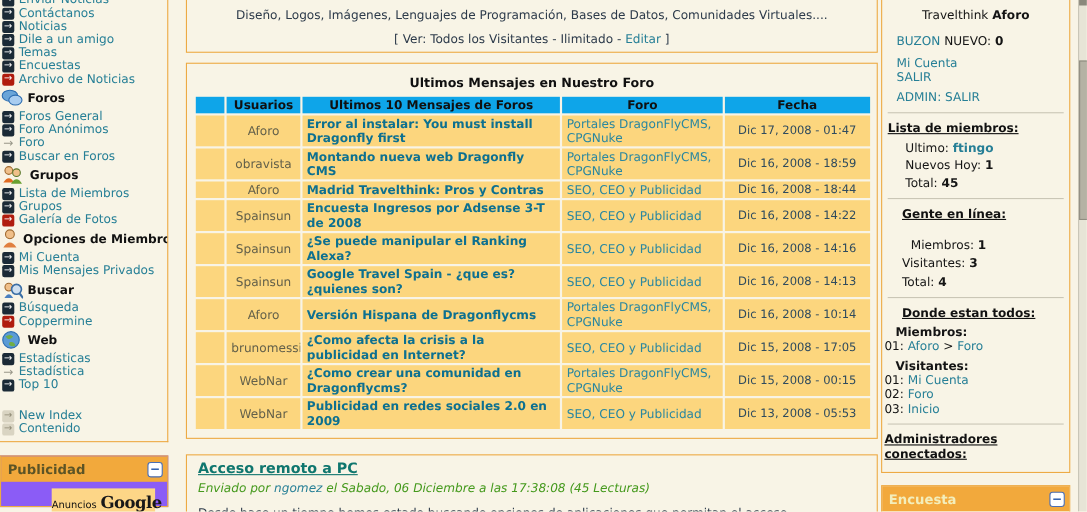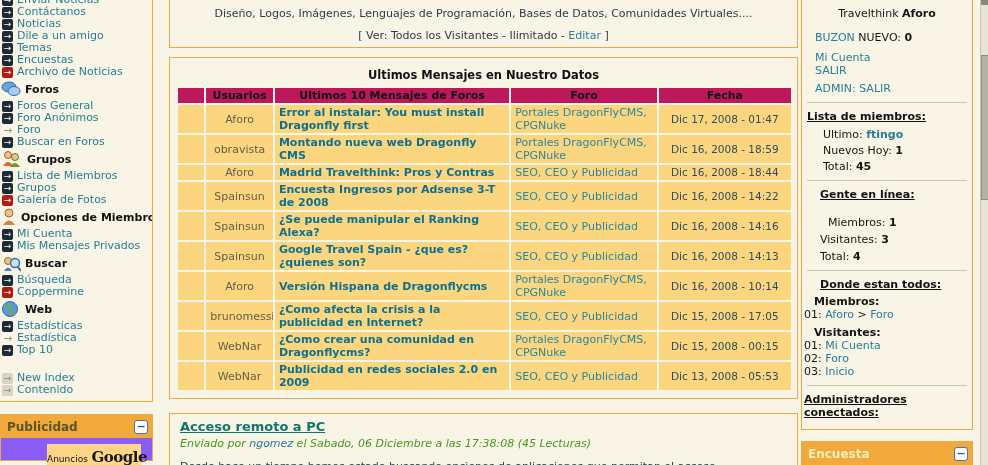--- a/index.html
+++ b/index.html
@@ -33,21 +33,21 @@
   .ad-sm { font-size:9px; color:#111; }
   .ad-logo { font-family:"DejaVu Serif", serif; font-size:15px; font-weight:bold; color:#181818; letter-spacing:-0.5px; }
 
   
   .cbox { position:absolute; left:169px; width:629px; border:1px solid #edaa44; background:#f8f4e6; }
   #introbox { top:-2px; height:50px; padding-top:8px; text-align:center; color:#2c3a4a; }
   #introbox .l2 { margin-top:9px;text-align:center; }
   #forumbox { top:57px; height:342px; padding:2px 6px; }
   #forumtitle { text-align:center; font-weight:bold; font-size:11.5px; color:#101010; margin:8px 0 4px 0; }
   table.forum { border-collapse:separate; border-spacing:2px; width:617px; table-layout:fixed; }
-  table.forum th { background:#be185d; height:15px; font-size:11px; color:#101010; font-weight:bold; padding:0 2px; overflow:hidden; }
+  table.forum th { background:#0ea5e9; height:15px; font-size:11px; color:#101010; font-weight:bold; padding:0 2px; overflow:hidden; }
   table.forum td { background:#fcd67e; padding:1px 4px; vertical-align:middle; line-height:13px; overflow:hidden; }
   td.spc, th.spc { background:#fae3a6; }
   col.c-spc { width:26px; } col.c-user { width:66px; } col.c-msg { width:232px; } col.c-foro { width:144px; } col.c-date { width:131px; }
   td.user { color:#63604a; text-align:center; }
   td.msg a { color:#0d7090; font-weight:bold; }
   td.foro a { color:#2a87a0; }
   td.date { color:#2f4b5e; text-align:center; white-space:nowrap; font-size:10.5px; }
   #articlebox { top:413px; height:54px; padding:5px 10px; }
   #arttitle { color:#1878a0; font-weight:bold; font-size:13px; }
   #artby { color:#44991c; margin-top:3px;font-style:italic; }
@@ -235,21 +235,21 @@
       <span class="ad-logo">Google</span>
     </div>
   </div>
 
   <div id="introbox" class="cbox">
     <div>Diseño, Logos, Imágenes, Lenguajes de Programación, Bases de Datos, Comunidades Virtuales....</div>
     <div class="l2"><span>[ Ver: Todos los Visitantes - Ilimitado - </span><a class="teal">Editar</a><span> ]</span></div>
   </div>
 
   <div id="forumbox" class="cbox">
-    <div id="forumtitle">Ultimos Mensajes en Nuestro Datos</div>
+    <div id="forumtitle">Ultimos Mensajes en Nuestro Foro</div>
     <table class="forum">
       <colgroup>
           <col class="c-spc">
           <col class="c-user">
           <col class="c-msg">
           <col class="c-foro">
           <col class="c-date">
         </colgroup>
       <tbody>
           <tr>

